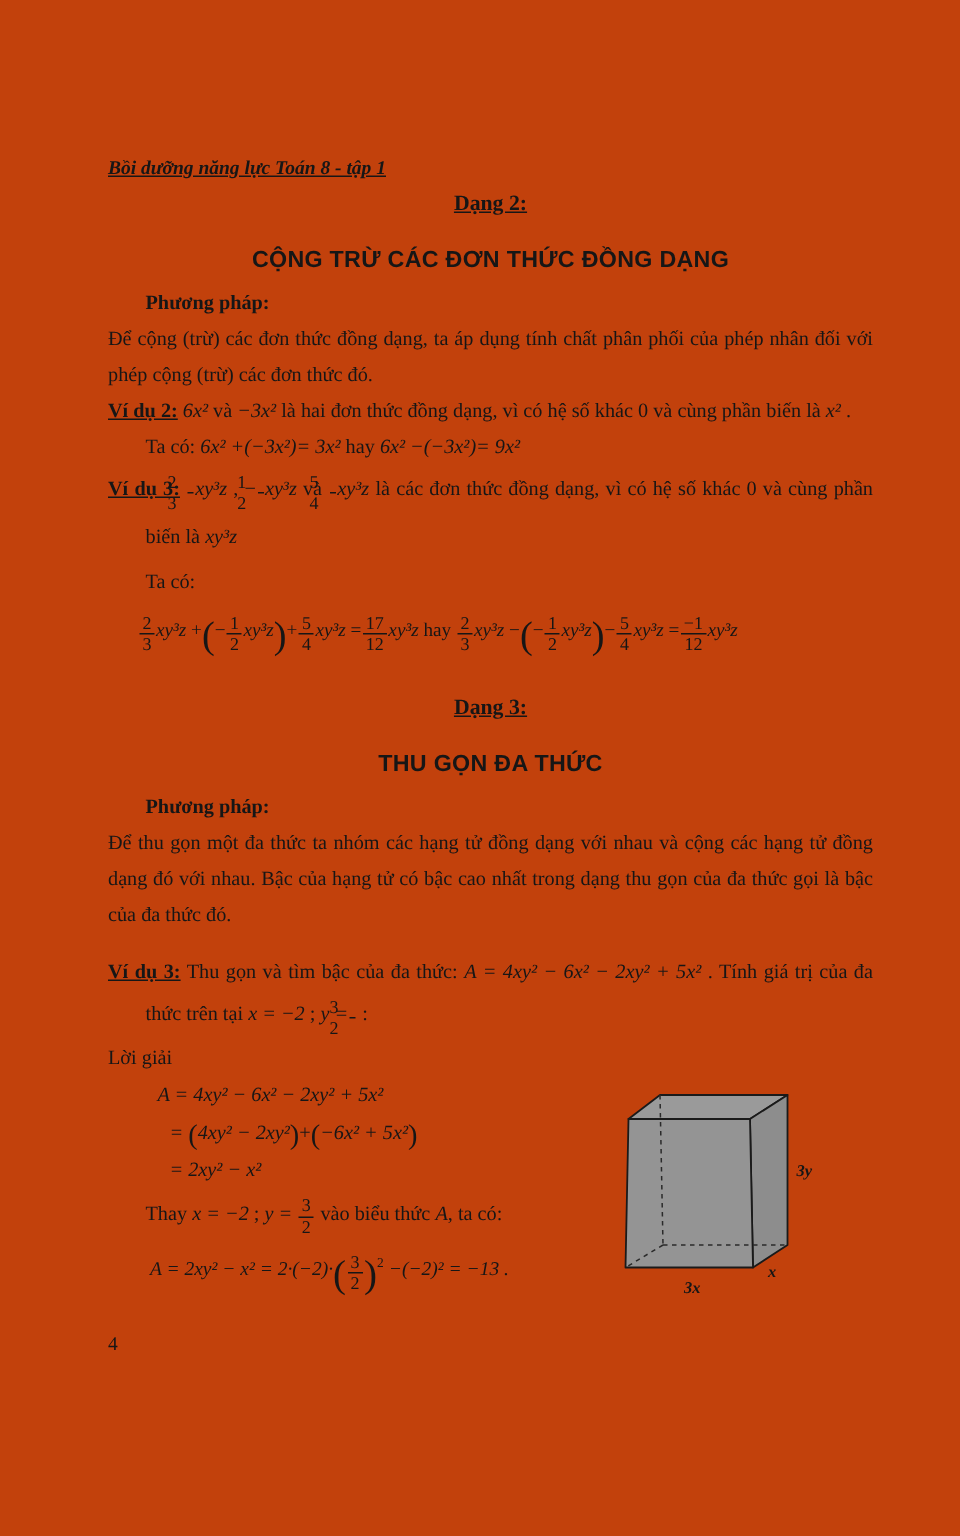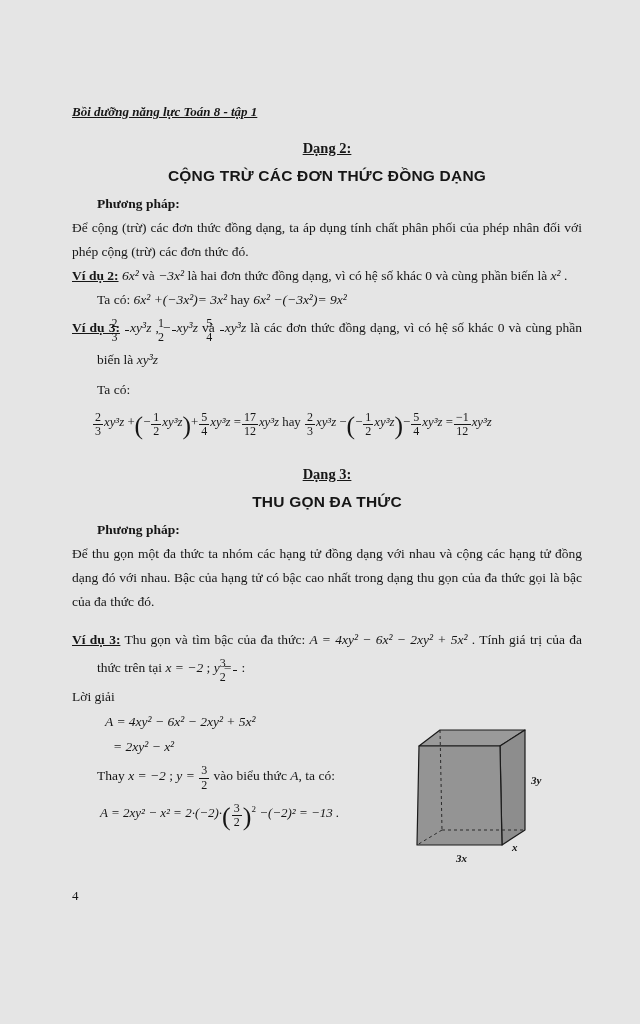--- a/index.html
+++ b/index.html
@@ -1,30 +1,30 @@
 <!DOCTYPE html>
 <html lang="vi"><head>
 <meta charset="utf-8">
 <style>
   html,body { margin:0; padding:0; background:#ffffff; }
   .page {
-    position:relative; width:640px; height:1024px; background:#e5e5e5;
+    position:relative; width:640px; height:1024px; background:#c2410c;
     box-sizing:border-box; padding:100px 58px 0 72px;
     font-family:"Liberation Serif","DejaVu Serif",serif;
     font-size:13.5px; line-height:24px; color:#161616;
     overflow:hidden;
   }
   .running-head { font-weight:bold; font-style:italic; font-size:13px; }
   .running-head span { text-decoration:underline; }
-  .kicker { text-align:center; font-weight:bold; font-size:14.5px; margin-top:12px; }
+  .kicker { text-align:center; font-weight:bold; font-size:14.5px; }
   .kicker span { text-decoration:underline; }
   .kicker3 { margin-top:20px; }
   .sec-title {
     text-align:center; font-family:"Liberation Sans","DejaVu Sans",sans-serif;
-    font-weight:bold; font-size:15.5px; margin-top:4px; letter-spacing:0.2px;
+    font-weight:bold; font-size:15.5px; margin-top:14px; letter-spacing:0.2px;
   }
   .method-label { font-weight:bold; margin-left:25px; margin-top:4px; }
   .method-text { text-align:justify; }
   .ex { padding-left:25px; text-indent:-25px; text-align:justify; }
   .exlabel { font-weight:bold; text-decoration:underline; }
   .fr-line { line-height:32px; }
   .ex3b { line-height:28px;margin-top:12px; }
   .calcline { margin-left:25px; }
   .taco2 { margin-left:25px; margin-top:2px; }
   .bigline { margin-left:20px; white-space:nowrap; line-height:40px; font-size:12.8px; }
@@ -87,20 +87,21 @@
 
   <div class="method-label">Phương pháp:</div>
   <div class="method-text">Để thu gọn một đa thức ta nhóm các hạng tử đồng dạng với nhau và cộng các hạng tử đồng dạng đó với nhau. Bậc của hạng tử có bậc cao nhất trong dạng thu gọn của đa thức gọi là bậc của đa thức đó.</div>
 
   <div class="ex ex3b"><span class="exlabel">Ví dụ 3:</span><span class="m"><span class="mn"> Thu gọn và tìm bậc của đa thức: </span><span class="mi">A = 4xy² − 6x² − 2xy² + 5x²</span><span class="mn"> . Tính giá trị của đa thức trên tại </span><span class="mi">x = −2</span><span class="mn"> ; </span><span class="mi">y =</span><span class="frac"><span class="num">3</span><span class="den">2</span></span><span class="mn"> :</span></span></div>
 
   <div class="loigiai">Lời giải</div>
 
   <div class="sol">
     <div class="sol-line"><span class="mi">A = 4xy² − 6x² − 2xy² + 5x²</span></div>
+    <div class="sol-line sol-ind"><span class="mi">= </span><span class="bq">(</span><span class="mi">4xy² − 2xy²</span><span class="bq">)</span><span class="mn">+</span><span class="bq">(</span><span class="mi">−6x² + 5x²</span><span class="bq">)</span></div>
     <div class="sol-line sol-ind"><span class="mi">= 2xy² − x²</span></div>
   </div>
 
   <div class="thay"><span class="mn">Thay </span><span class="mi">x = −2</span><span class="mn"> ; </span><span class="mi">y = </span><span class="frac"><span class="num">3</span><span class="den">2</span></span><span class="mn"> vào biểu thức </span><span class="mi">A</span><span class="mn">, ta có:</span></div>
 
   <div class="final"><span class="mi">A = 2xy² − x² = 2·(−2)·</span><span class="bp">(</span><span class="frac"><span class="num">3</span><span class="den">2</span></span><span class="bp">)</span><sup class="msup">2</sup><span class="mi"> −(−2)² = −13 .</span></div>
 
   <div class="pagenum">4</div>
 
   <svg class="figure" width="150" height="148" viewBox="0 0 150 148" xmlns="http://www.w3.org/2000/svg">

